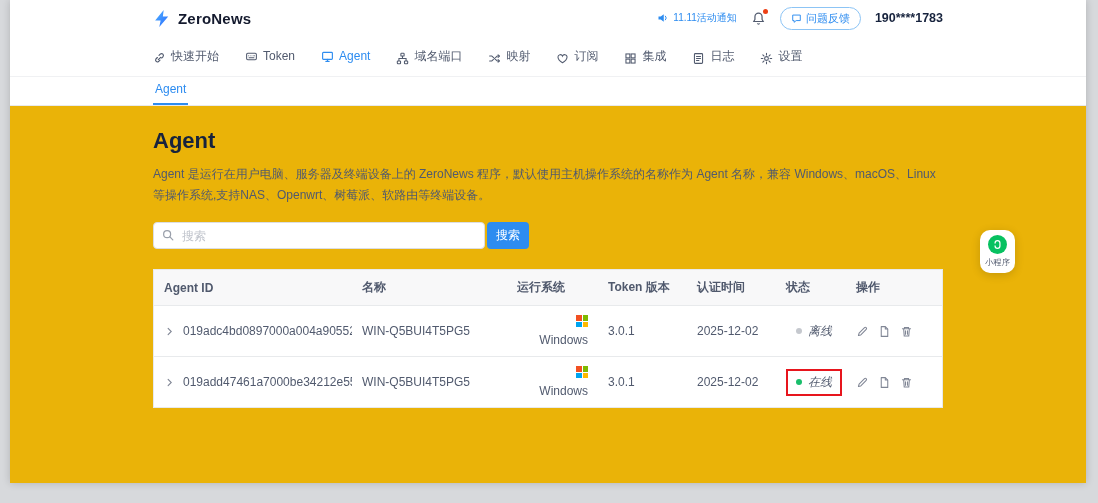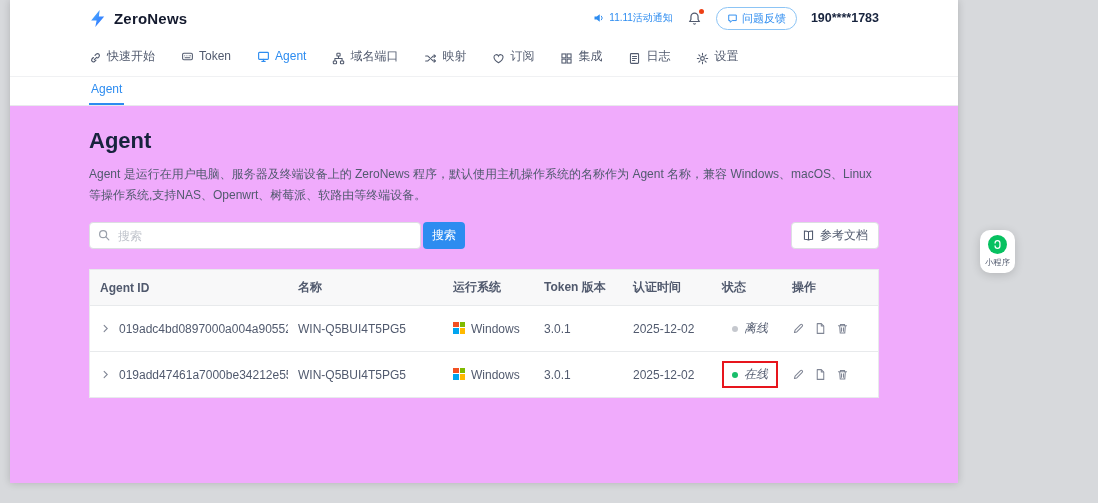--- a/index.html
+++ b/index.html
@@ -3,22 +3,22 @@
 <meta charset="utf-8">
 <style>
   * { box-sizing: border-box; }
   html,body { margin:0; padding:0; }
   body {
     width:1098px; height:503px; position:relative; overflow:hidden;
     background:#d7d9dc;
     font-family:"Liberation Sans","DejaVu Sans",sans-serif;
   }
   .app {
-    position:absolute; left:10px; top:0; width:948px; height:483px;
-    background:#f0abfc; box-shadow:0 0 8px rgba(0,0,0,.18);
+    position:absolute; left:10px; top:0; width:1076px; height:483px;
+    background:#eab308; box-shadow:0 0 8px rgba(0,0,0,.18);
   }
   .page-inner { width:790px; margin:0 auto; }
 
   
   .topbar { background:#fff; }
   .topbar-inner { height:36px; display:flex; align-items:center; }
   .brand { display:flex; align-items:center; gap:6px; }
   .brand-name { font-weight:700; font-size:15px; color:#141a2e; letter-spacing:.2px; }
   .topbar-right { margin-left:auto; display:flex; align-items:center; gap:14px; }
   .notice { display:flex; align-items:center; gap:4px; color:#2d8cf0; font-size:10px; cursor:pointer; text-decoration:none; }
@@ -62,21 +62,21 @@
   th { text-align:left; font-weight:700; color:#50596d; background:#f8f8f9; padding:9px 10px;
     border-bottom:1px solid #e8eaec; font-size:12px; }
   td { padding:9px 10px; border-bottom:1px solid #e8eaec; background:#fff; overflow:hidden; white-space:nowrap; }
   tr:last-child td { border-bottom:none; }
   col.c-id{width:198px} col.c-name{width:155px} col.c-os{width:91px} col.c-ver{width:89px}
   col.c-time{width:89px} col.c-status{width:70px} col.c-ops{width:96px}
 
   .id-cell { display:flex; align-items:center; gap:8px; }
   .chev { color:#808695; cursor:pointer; display:flex; }
   .id-text { color:#515a6e; }
-  .os-cell { display:flex; align-items:flex-start; gap:6px; }
+  .os-cell { display:flex; align-items:flex-end; gap:6px;flex-direction:column; }
   .win-logo { width:12px; height:12px; display:grid; grid-template-columns:1fr 1fr; grid-template-rows:1fr 1fr; gap:1px; }
   .win-logo i { display:block; }
   .win-logo .r{background:#f25022}.win-logo .g{background:#7fba00}.win-logo .b{background:#00a4ef}.win-logo .y{background:#ffb900}
 
   .status { display:inline-flex; align-items:center; gap:6px; padding:3px 8px; border:2px solid transparent;font-style:italic; }
   .status .dot { width:6px; height:6px; border-radius:50%; }
   .status.offline .dot { background:#c5c8ce; }
   .status.online .dot { background:#19be6b; }
   .status.hl { border-color:#e7151d; }
 
@@ -250,29 +250,20 @@
         <div class="search-wrap">
           <span class="search-icon">
             <svg width="14" height="14" viewBox="0 0 16 16" fill="none" stroke="currentColor" stroke-width="1.4" stroke-linecap="round">
                 <circle cx="7" cy="7" r="4"></circle>
                 <path d="M10.2 10.2l3.3 3.3"></path>
               </svg>
           </span>
           <input class="search-input" placeholder="搜索" style="">
           <button class="search-btn">搜索</button>
         </div>
-        <button class="docs-btn">
-          <span style="display:flex">
-            <svg width="13" height="13" viewBox="0 0 16 16" fill="none" stroke="currentColor" stroke-width="1.3">
-                <path d="M8 3.5C7 2.7 5.5 2.5 3 2.5v10c2.5 0 4 .3 5 1 1-.7 2.5-1 5-1v-10c-2.5 0-4 .2-5 1z"></path>
-                <path d="M8 3.5v10"></path>
-              </svg>
-          </span>
-          <span>参考文档</span>
-        </button>
       </div>
 
       <div class="table-card">
         <table>
           <colgroup>
             <col class="c-id">
               <col class="c-name">
               <col class="c-os">
               <col class="c-ver">
             <col class="c-time">

